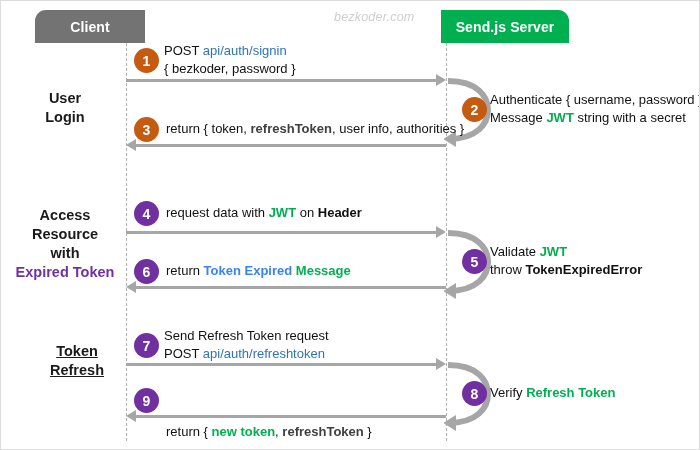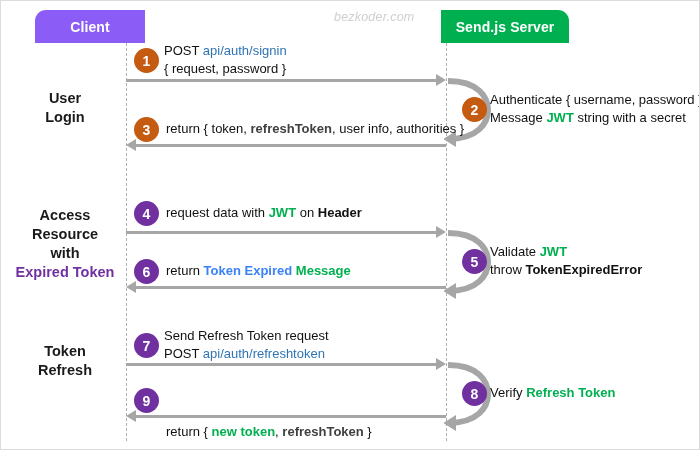--- a/index.html
+++ b/index.html
@@ -38,21 +38,21 @@
     justify-content: center;
     color: #ffffff;
     font-size: 14px;
     font-weight: bold;
     letter-spacing: .1px;
     white-space: nowrap;
   }
   .actor-client {
     left: 34px; top: 9px;
     width: 110px; height: 33px;
-    background: #8b5cf6;
+    background: #737373;
     border-top-left-radius: 11px;
   }
   .actor-server {
     left: 440px; top: 9px;
     width: 128px; height: 33px;
     background: #00b050;
     border-top-right-radius: 11px;
   }
 
   
@@ -156,29 +156,29 @@
     <div>Resource</div>
     <div>with</div>
     <div class="accent">Expired Token</div>
   </div>
 
   <div class="phase-label" style="left:4px; top:88px;">
     <div>User</div>
     <div>Login</div>
   </div>
 
-  <div class="phase-label" style="left:4px; top:341px;">
+  <div class="phase-label" style="left:16px; top:341px;text-decoration:underline;">
     <div>Token</div>
     <div>Refresh</div>
   </div>
 
   <div class="badge orange" style="left:133px; top:47px;">1</div>
   <div class="msg" style="left:163px; top:41px;">
     <div><span>POST </span><span class="url">api/auth/signin</span></div>
-    <div>{ request, password }</div>
+    <div>{ bezkoder, password }</div>
   </div>
   <div class="arrow-line" style="left:125px; top:78px; width:310px;"></div>
   <div class="arrow-head right" style="left:435px; top:73px;"></div>
 
   <svg class="self-arc" style="left:443px; top:70px;" width="60" height="78" viewBox="0 0 60 78">
     <path d="M 4 10 C 34 10, 44 26, 44 39 C 44 52, 34 68, 4 68" stroke="#a6a6a6" stroke-width="6" fill="none" stroke-linecap="butt"></path>
     <polygon points="12,60 12,76 -1,68" fill="#a6a6a6"></polygon>
   </svg>
   <div class="badge orange" style="left:461px; top:96px;">2</div>
   <div class="msg" style="left:489px; top:90px;">

